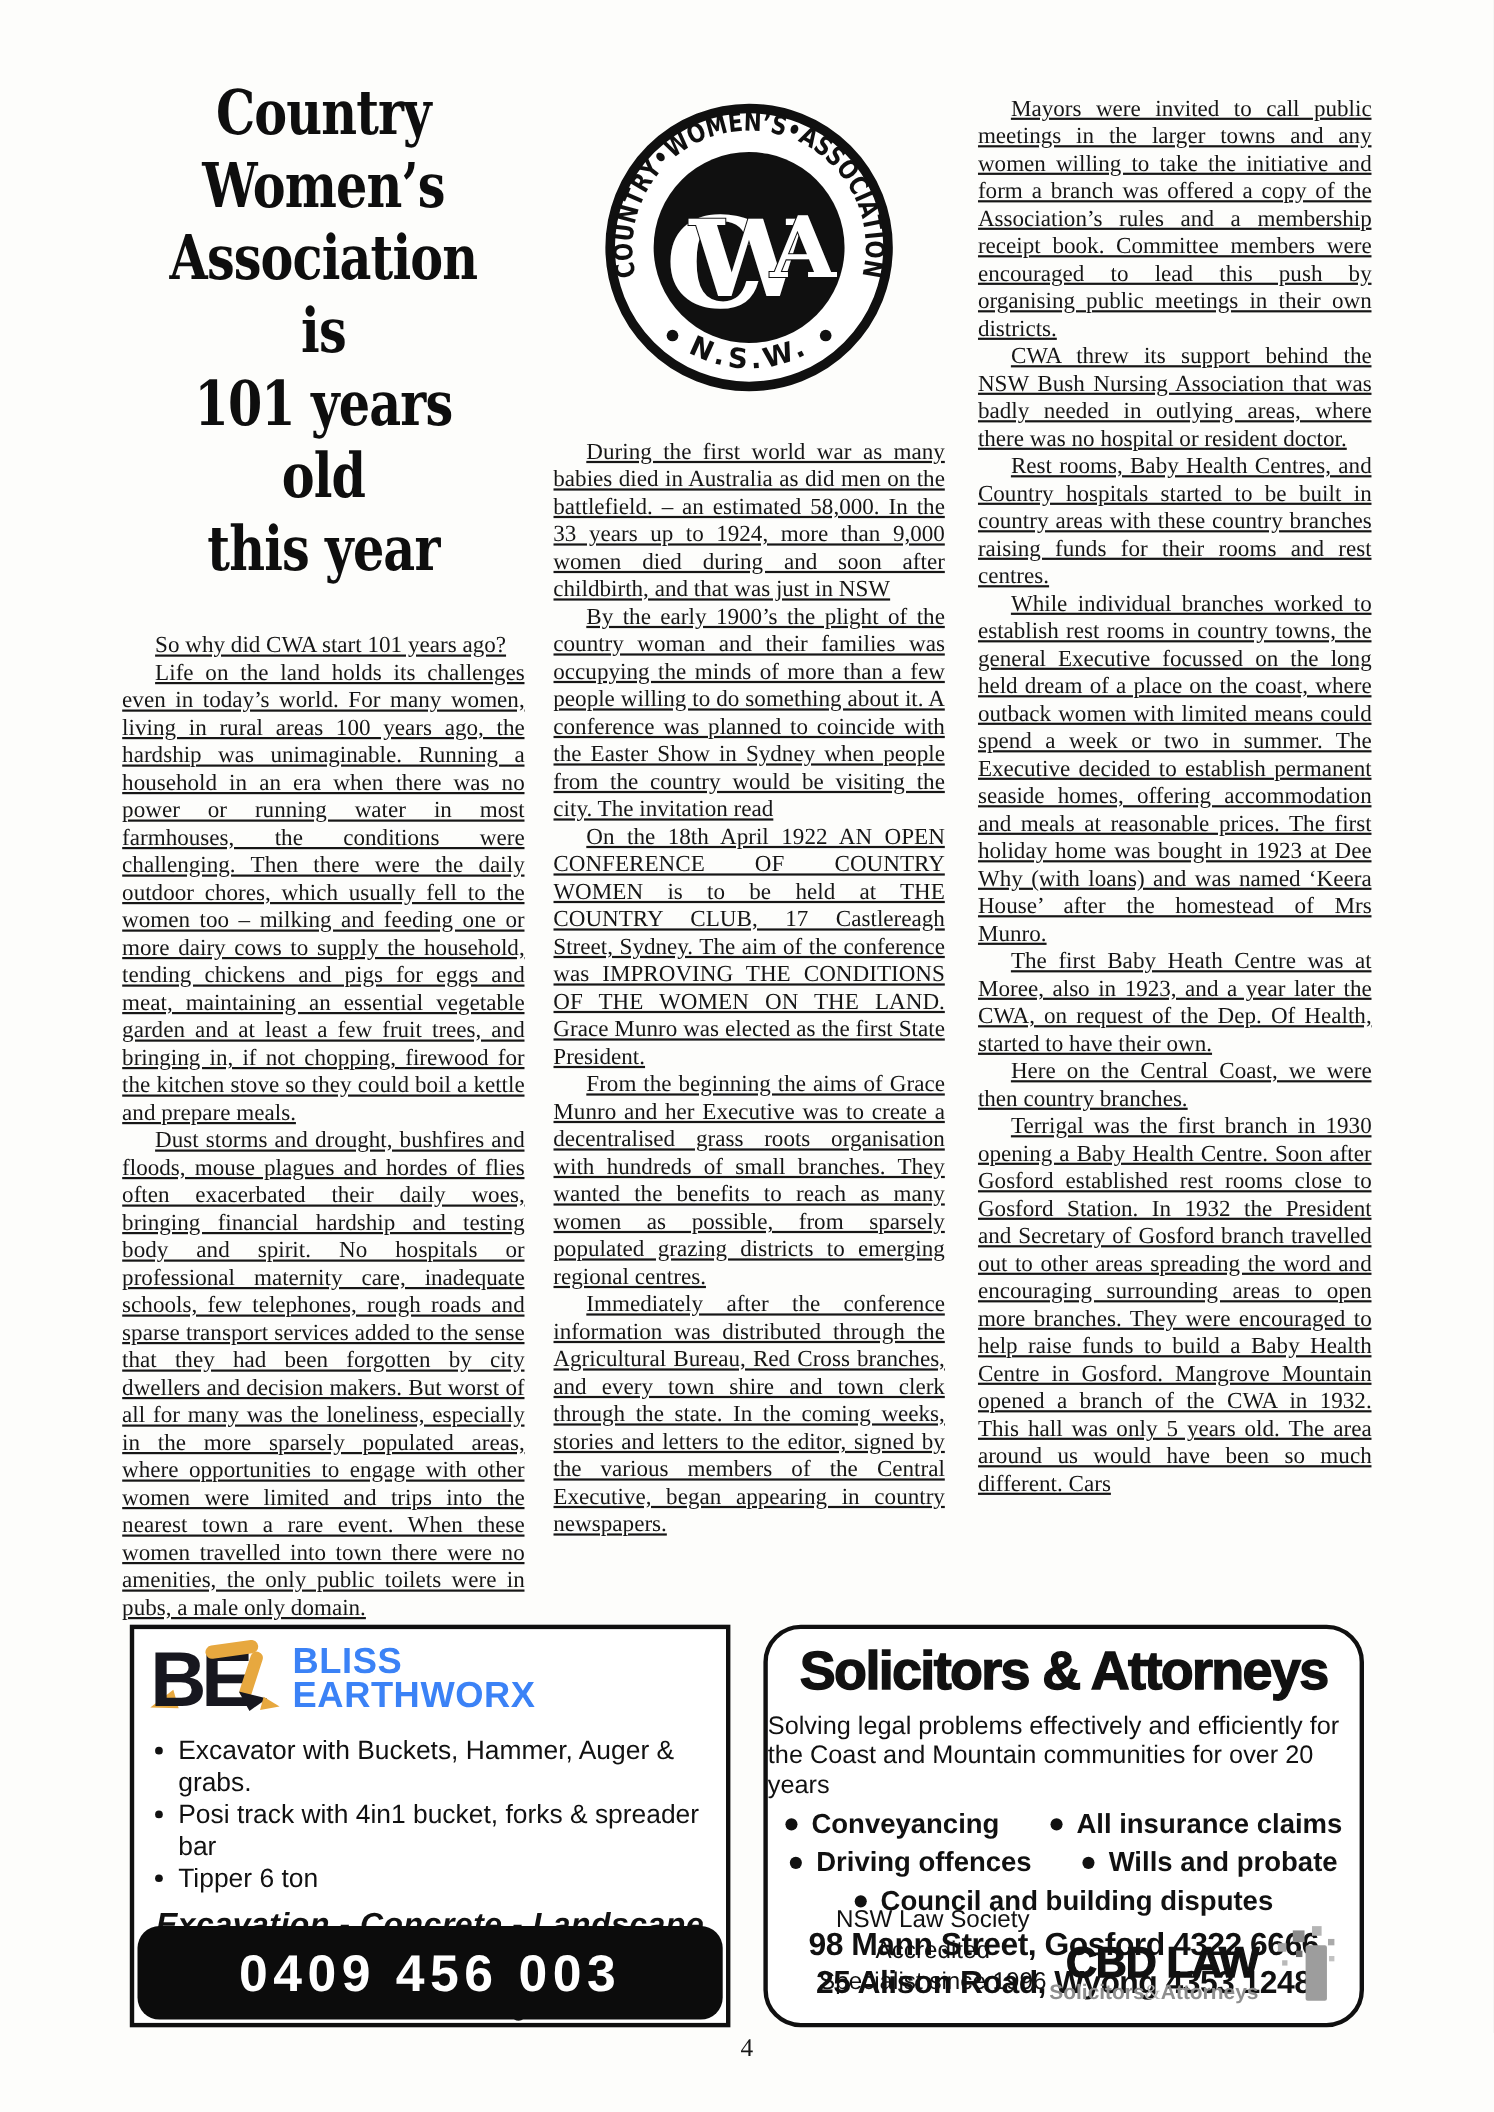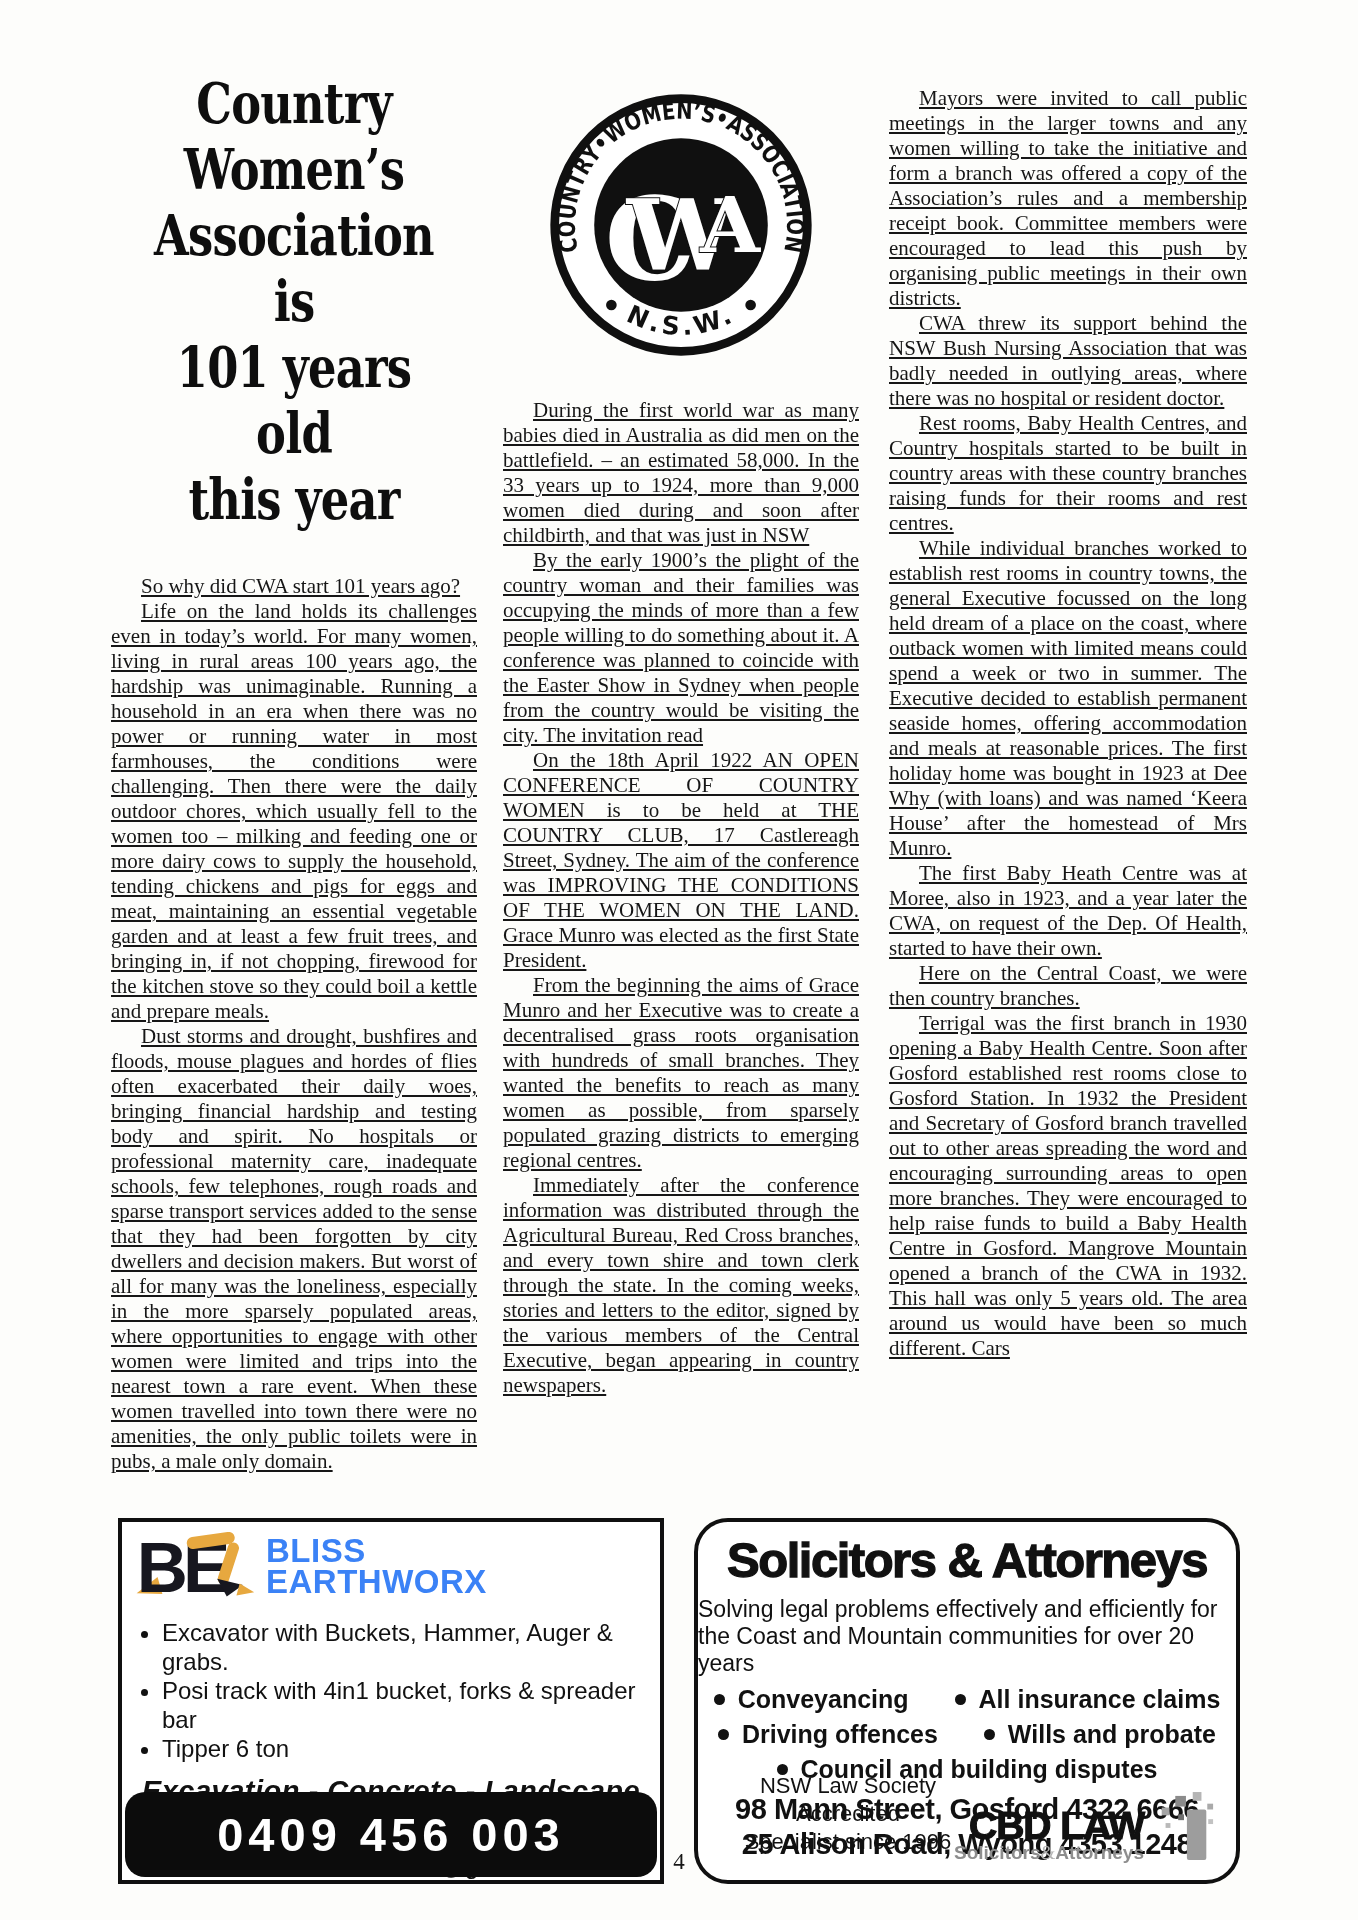--- a/index.html
+++ b/index.html
@@ -15,21 +15,21 @@
   h1.title{font-family:"DejaVu Serif",serif;font-weight:bold;font-size:56px;line-height:66px;
            text-align:center;margin:10px 0 42px;transform:scaleX(0.8);transform-origin:50% 0;
            white-space:pre-line;letter-spacing:-1px;color:#0e0e0e;}
   p.body{font-size:21px;line-height:25px;text-align:justify;text-indent:30px;margin:0;text-decoration:underline;}
 
   
   .logo-wrap{width:270px;height:270px;margin:30px auto 38px;}
 
   
   .ads{position:absolute;top:1477px;left:118px;width:1122px;display:flex;gap:30px;
-       font-family:"Liberation Sans",sans-serif;color:#111;margin-top:41px;}
+       font-family:"Liberation Sans",sans-serif;color:#111;}
   .ad{width:546px;height:366px;box-sizing:border-box;position:relative;background:#fff;}
   .ad-bliss{border:4px solid #101010;}
   .ad-cbd{border:4px solid #101010;border-radius:34px;}
 
   
   .bliss-head{display:flex;align-items:flex-start;padding:10px 0 0 14px;}
   .be-mark{width:122px;height:66px;flex:none;}
   .bliss-name{font-size:33px;font-weight:bold;color:#3b82f6;line-height:31px;
               letter-spacing:.5px;margin:3px 0 0 8px;white-space:pre-line;}
   .bliss-bullets{margin:20px 0 0 16px;padding:0 0 0 24px;font-size:24px;line-height:29px;}

